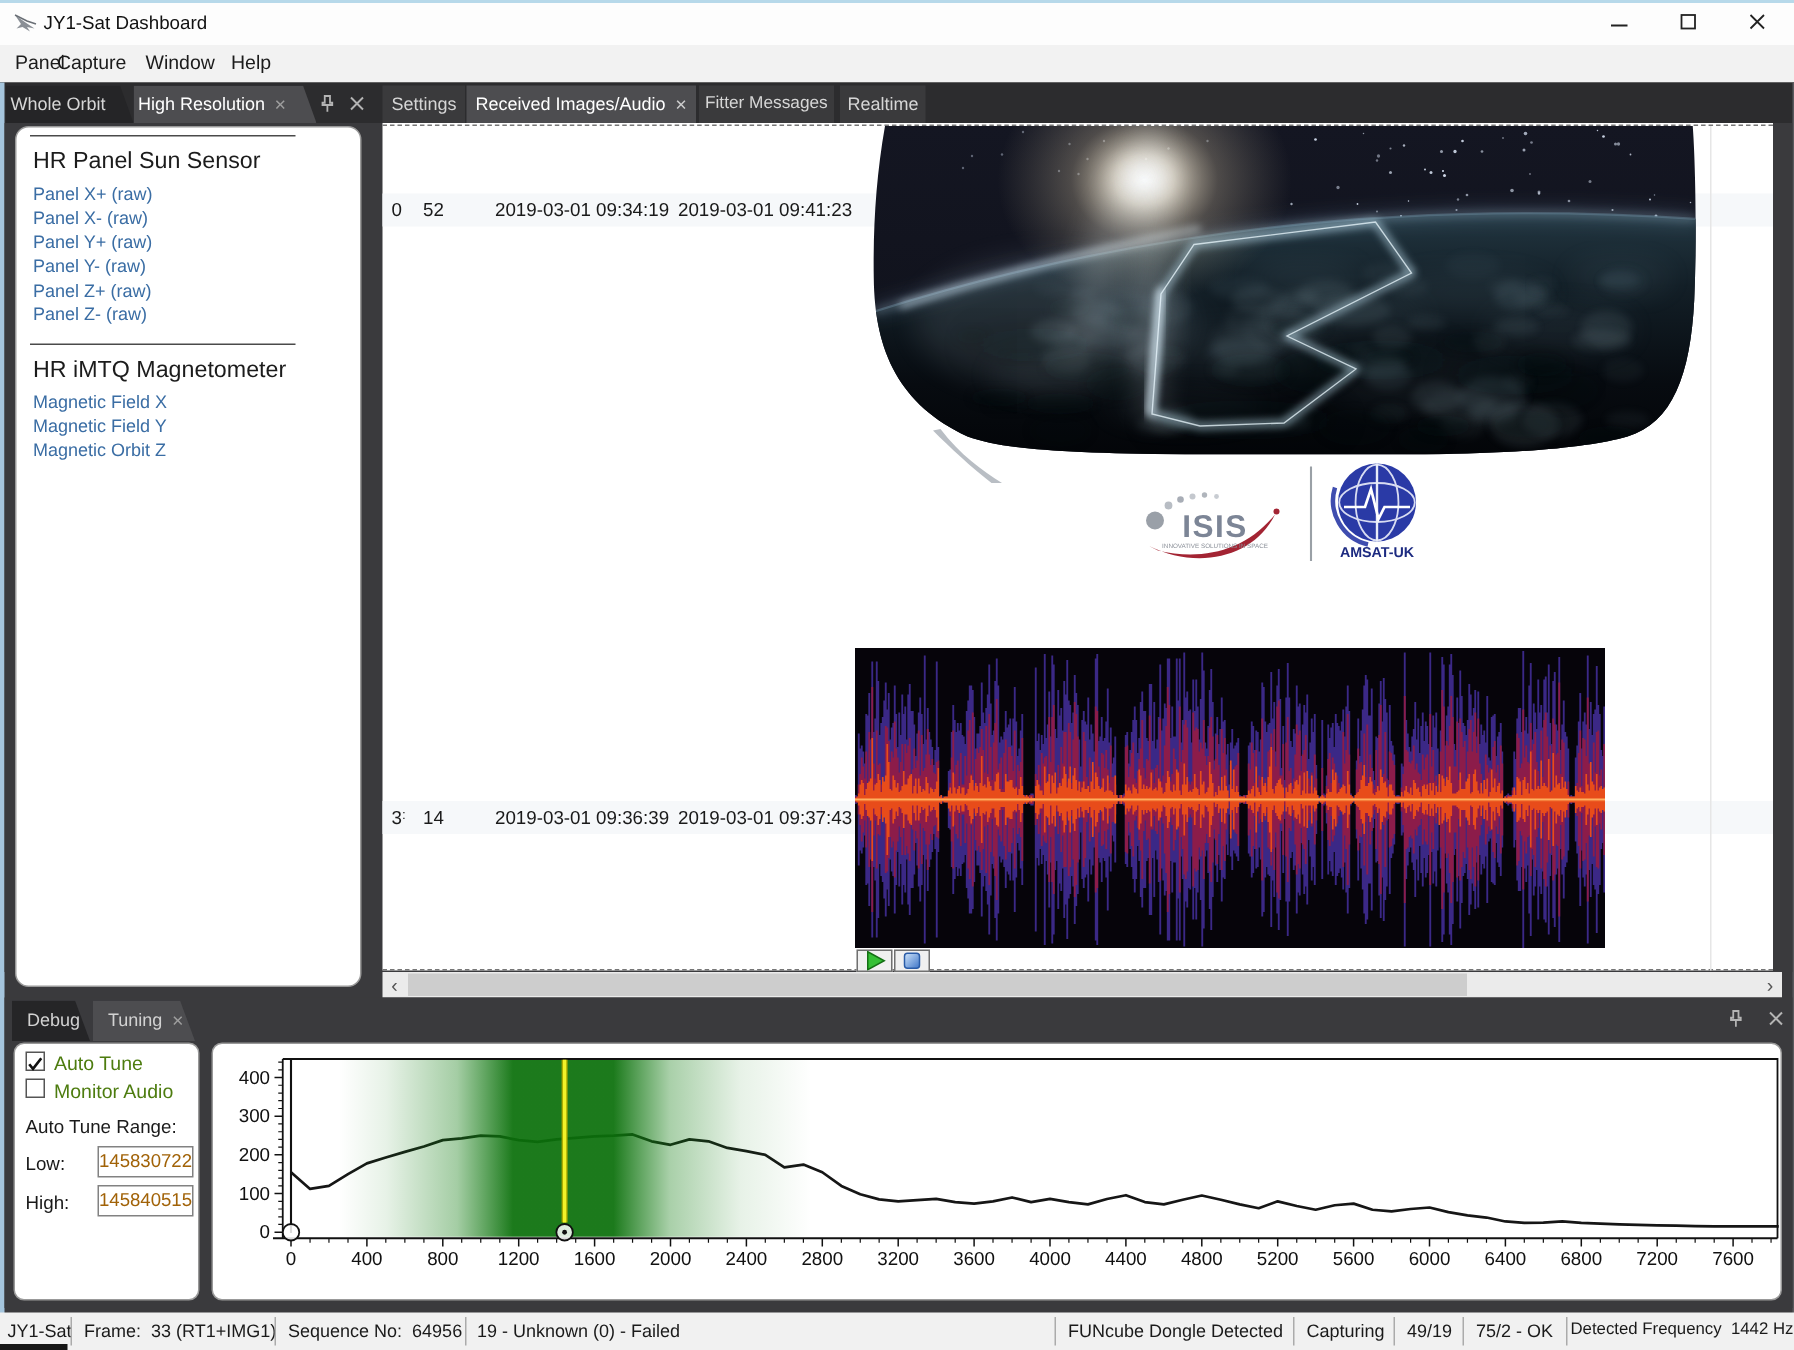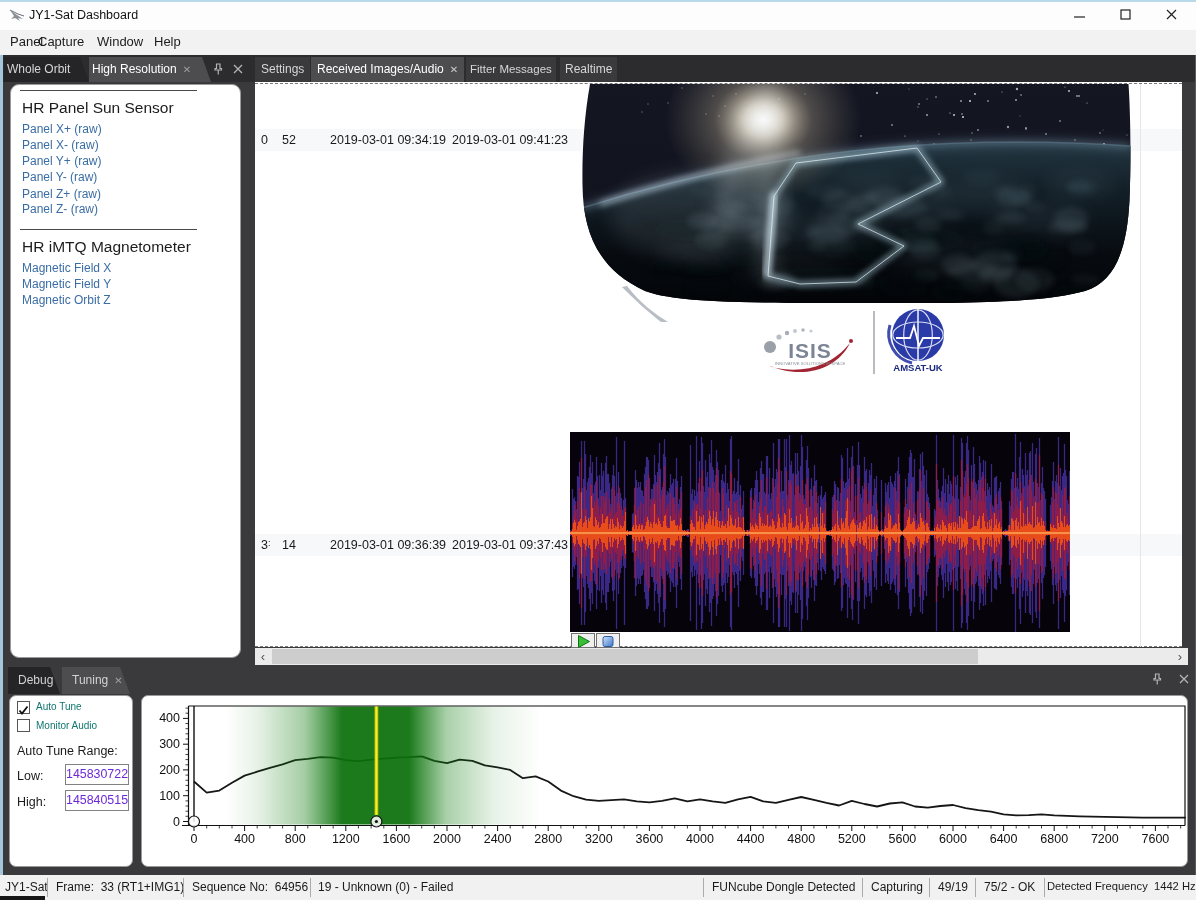--- a/index.html
+++ b/index.html
@@ -33,23 +33,23 @@
 .btn{position:absolute;top:551px;width:24px;height:15px;background:#f0f0f0;border:1px solid #707070}
 #scroll{left:255px;top:648px;width:933px;height:17px;background:#ebebeb}
 #scroll .thumb{position:absolute;left:17px;top:1px;width:706px;height:15px;background:#cdcdcd}
 .sarrow{position:absolute;top:1px;font-size:13px;color:#555;width:16px;text-align:center;line-height:15px}
 #botdock{left:3px;top:665px;width:1192px;height:207px;background:#3a3a3d}
 .btab{position:absolute;top:667px;height:27px;font-size:12px;line-height:27px;padding:0 10px;color:#d2d2d2;clip-path:polygon(0 0,calc(100% - 10px) 0,100% 100%,0 100%)}
 #tunebox{left:9px;top:695px;width:124px;height:172px;background:#fff;border:1px solid #999;border-radius:7px}
 #chartbox{left:141px;top:695px;width:1047px;height:172px;background:#fff;border:1px solid #999;border-radius:7px}
 .chart{position:absolute;left:0;top:0}
 .cb{position:absolute;left:7px;width:13px;height:13px;background:#fff;border:1px solid #555}
-.cblab{position:absolute;left:26px;font-size:10px;color:#0f766e}
+.cblab{position:absolute;left:26px;font-size:13px;color:#4d7c0f}
 .flab{position:absolute;left:7px;font-size:12.5px;color:#1a1a1a}
-.finput{position:absolute;left:55px;width:64px;height:21px;background:#fff;border:1px solid #828282;font-size:12.4px;color:#6d28d9;text-align:center;line-height:19px;padding-right:2px}
+.finput{position:absolute;left:55px;width:64px;height:21px;background:#fff;border:1px solid #828282;font-size:12.4px;color:#a16207;text-align:center;line-height:19px;padding-right:2px}
 #statusbar{left:0;top:875px;width:1196px;height:25px;background:#f1f1f1}
 .st{position:absolute;top:5px;font-size:12px;color:#1a1a1a;white-space:nowrap}
 .ssep{position:absolute;top:3px;width:1px;height:19px;background:#ababab}
 #blackcorner{left:0;top:896px;width:45px;height:4px;background:#161616}
 .icon{position:absolute}
 </style></head>
 <body>
 <div class="abs" id="titlebar"></div>
 <svg class="abs icon" style="left:8px;top:6px" width="18" height="18" viewBox="0 0 18 18">
     <path d="M2 4 L9 9 L15 13 L10 12 L12 15 L7 12 L3 13 L6 10 Z" fill="#8a8f96"></path>

